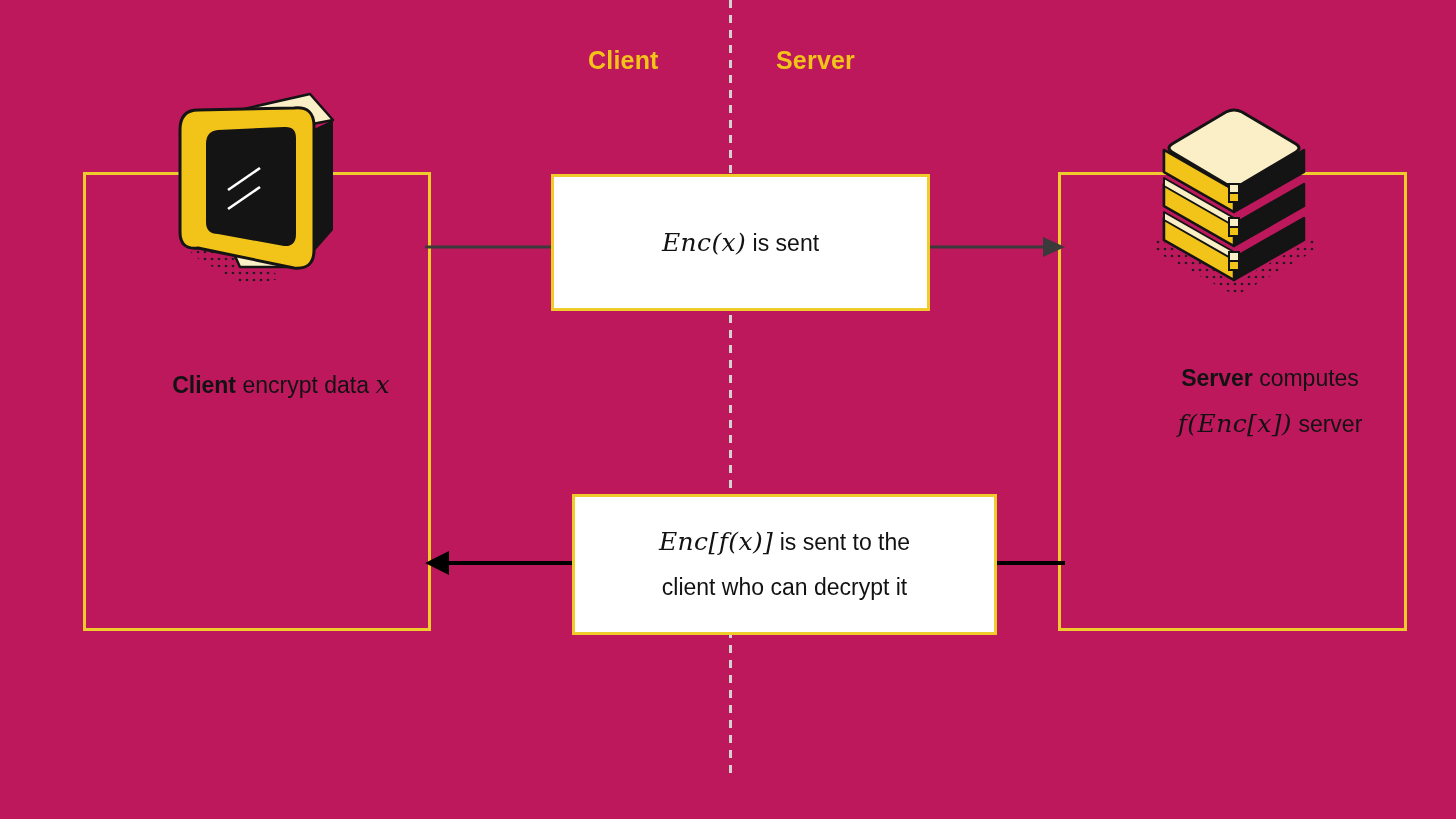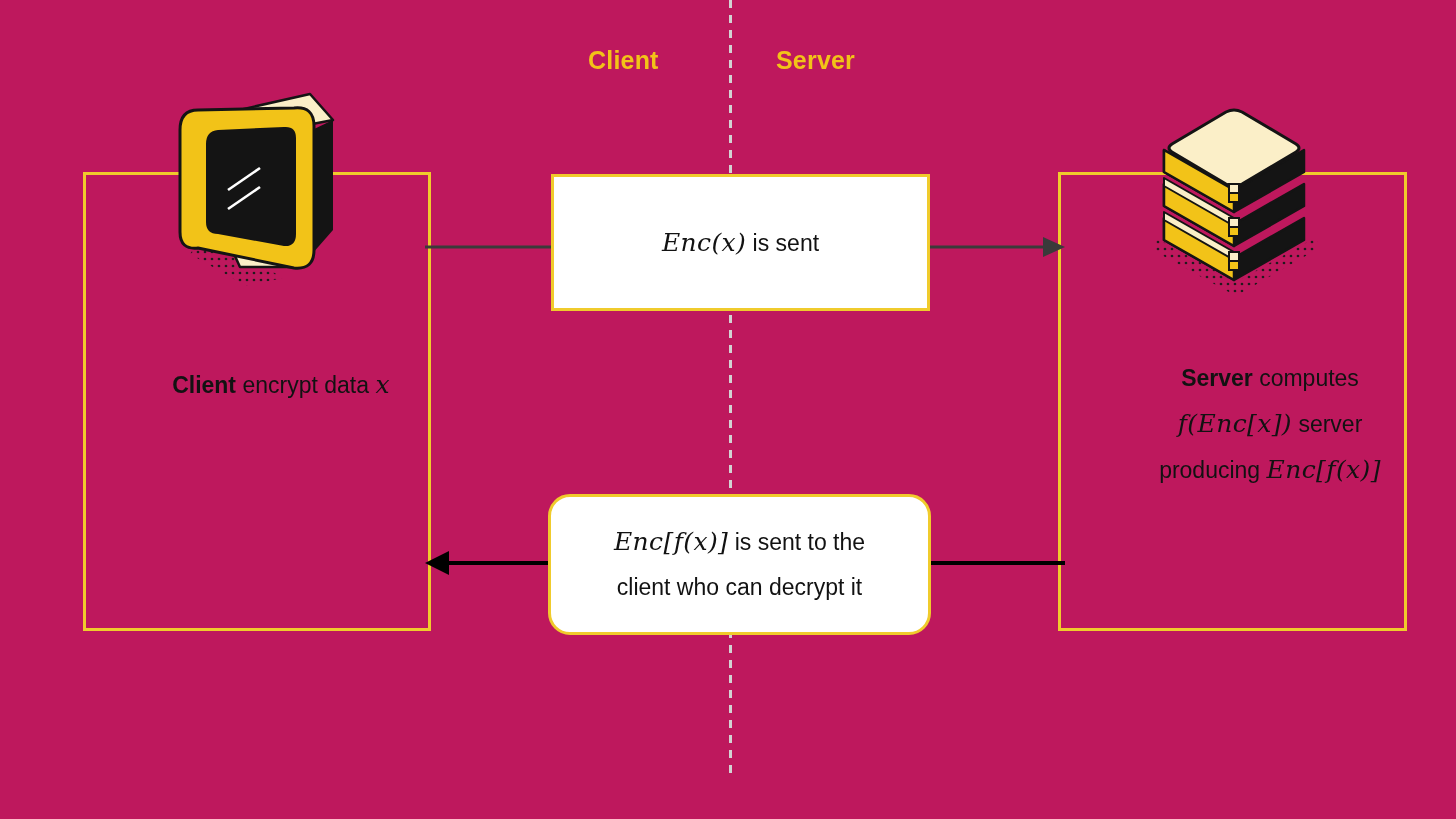--- a/index.html
+++ b/index.html
@@ -61,21 +61,21 @@
     border: 3px solid #F0CB2C;
     background: #ffffff;
     box-sizing: border-box;
     display: flex;
     flex-direction: column;
     align-items: center;
     justify-content: center;
     z-index: 5;
   }
   #msg-up   { left: 551px; top: 174px; width: 379px; height: 137px; }
-  #msg-down { left: 548px; top: 494px; width: 383px; height: 141px; border-radius: 22px; }
+  #msg-down { left: 572px; top: 494px; width: 425px; height: 141px; }
 
   
   .caption {
     position: absolute;
     text-align: center;
     color: #121212;
     font-size: 23px;
     line-height: 45px;
     white-space: nowrap;
   }
@@ -152,21 +152,20 @@
         <line x1="60" y1="127" x2="92" y2="105" stroke="#ffffff" stroke-width="2.6"></line>
       </g>
     </svg>
   </div>
 
   <div class="panel" id="server-panel"></div>
 
   <div class="caption" id="server-caption">
     <span class="line"><span class="bold">Server</span><span> computes</span></span>
     <span class="line"><span class="math">f(Enc[x])</span><span> server</span></span>
-    <span class="line"><span>producing </span><span class="math">Enc[f(x)]</span></span>
   </div>
 
   <div id="server-stack">
     <svg width="210" height="200" viewBox="0 0 210 200" xmlns="http://www.w3.org/2000/svg">
       <defs>
         <pattern id="dots2" width="7" height="7" patternUnits="userSpaceOnUse">
           <circle cx="2" cy="2" r="1.35" fill="#1a1a1a"></circle>
         </pattern>
       </defs>
 

